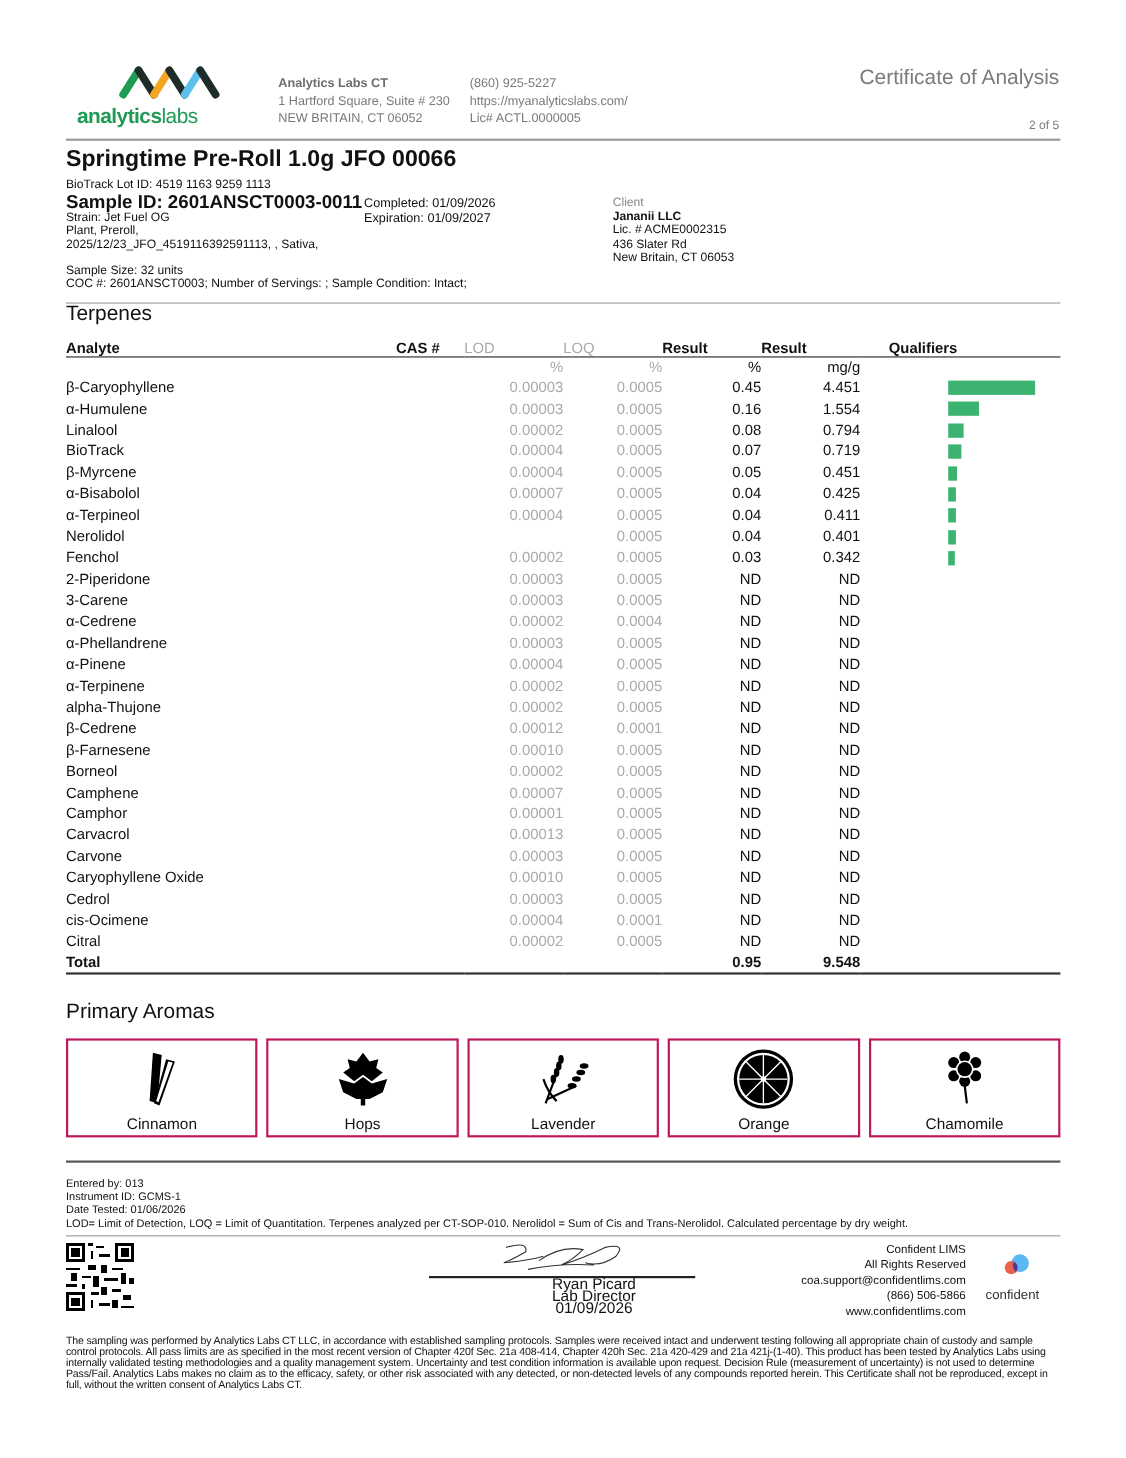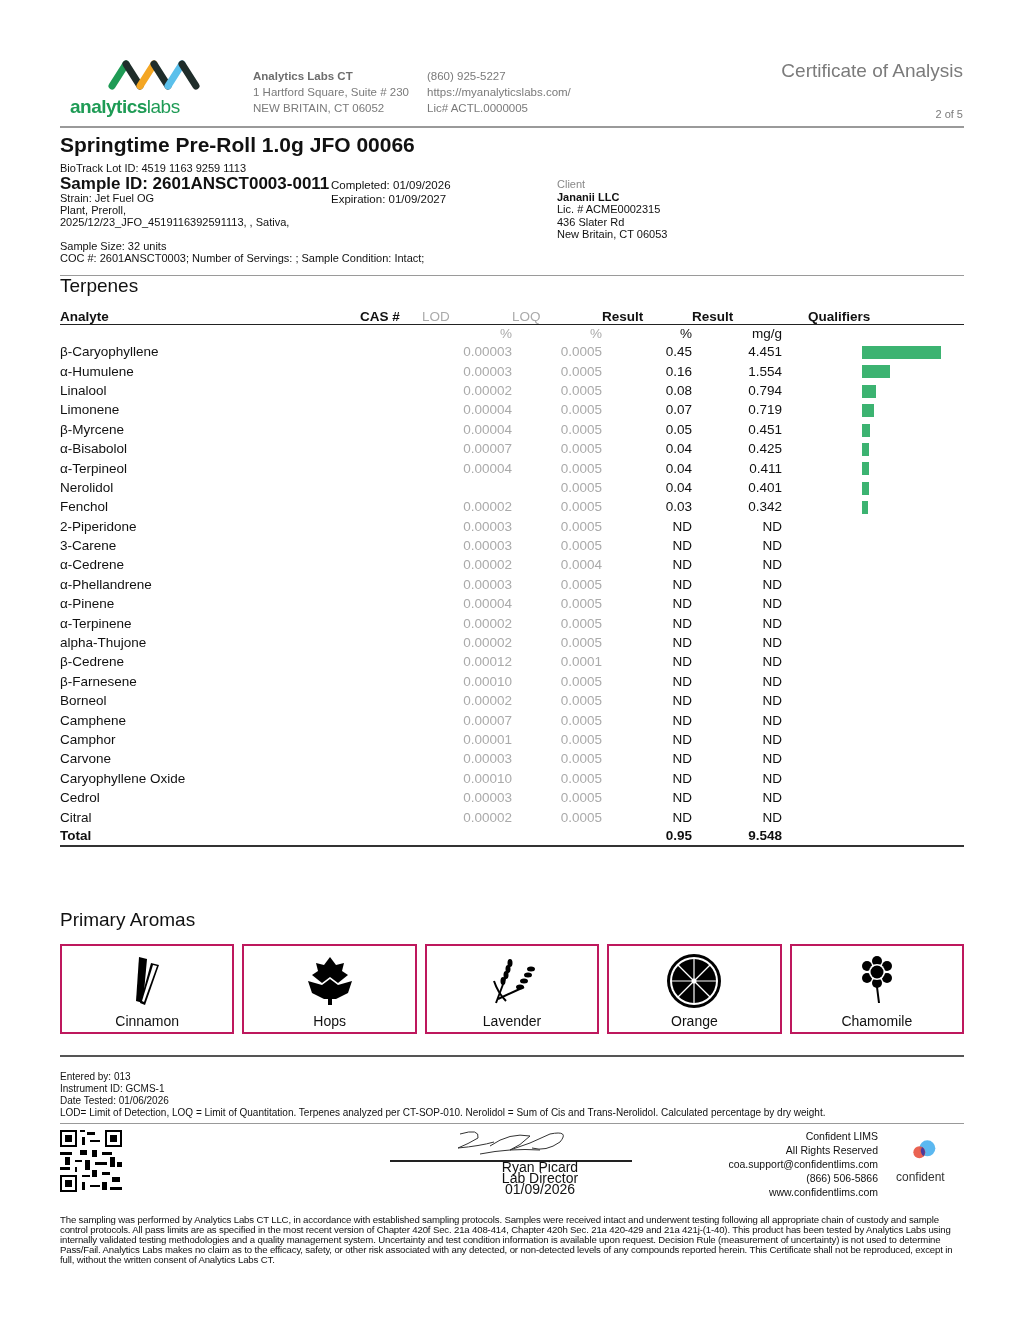--- a/index.html
+++ b/index.html
@@ -174,21 +174,21 @@
         <td class="c-cas"></td>
         <td class="c-lod">0.00002</td>
         <td class="c-loq">0.0005</td>
         <td class="c-pct">0.08</td>
         <td class="c-mg">0.794</td>
         <td class="c-q bar-cell">
           <div class="bar" style="width:14px;left:auto;right:auto;left:80px;background:#3cb371"></div>
         </td>
       </tr>
       <tr>
-        <td class="c-an">Limonene</td>
+        <td class="c-an">BioTrack</td>
         <td class="c-cas"></td>
         <td class="c-lod">0.00004</td>
         <td class="c-loq">0.0005</td>
         <td class="c-pct">0.07</td>
         <td class="c-mg">0.719</td>
         <td class="c-q bar-cell">
           <div class="bar" style="width:12px;left:auto;right:auto;left:80px;background:#3cb371"></div>
         </td>
       </tr>
       <tr>
@@ -348,20 +348,29 @@
       <tr>
         <td class="c-an">Camphor</td>
         <td class="c-cas"></td>
         <td class="c-lod">0.00001</td>
         <td class="c-loq">0.0005</td>
         <td class="c-pct">ND</td>
         <td class="c-mg">ND</td>
         <td class="c-q bar-cell"></td>
       </tr>
       <tr>
+        <td class="c-an">Carvacrol</td>
+        <td class="c-cas"></td>
+        <td class="c-lod">0.00013</td>
+        <td class="c-loq">0.0005</td>
+        <td class="c-pct">ND</td>
+        <td class="c-mg">ND</td>
+        <td class="c-q bar-cell"></td>
+      </tr>
+      <tr>
         <td class="c-an">Carvone</td>
         <td class="c-cas"></td>
         <td class="c-lod">0.00003</td>
         <td class="c-loq">0.0005</td>
         <td class="c-pct">ND</td>
         <td class="c-mg">ND</td>
         <td class="c-q bar-cell"></td>
       </tr>
       <tr>
         <td class="c-an">Caryophyllene Oxide</td>
@@ -370,20 +379,29 @@
         <td class="c-loq">0.0005</td>
         <td class="c-pct">ND</td>
         <td class="c-mg">ND</td>
         <td class="c-q bar-cell"></td>
       </tr>
       <tr>
         <td class="c-an">Cedrol</td>
         <td class="c-cas"></td>
         <td class="c-lod">0.00003</td>
         <td class="c-loq">0.0005</td>
+        <td class="c-pct">ND</td>
+        <td class="c-mg">ND</td>
+        <td class="c-q bar-cell"></td>
+      </tr>
+      <tr>
+        <td class="c-an">cis-Ocimene</td>
+        <td class="c-cas"></td>
+        <td class="c-lod">0.00004</td>
+        <td class="c-loq">0.0001</td>
         <td class="c-pct">ND</td>
         <td class="c-mg">ND</td>
         <td class="c-q bar-cell"></td>
       </tr>
       <tr>
         <td class="c-an">Citral</td>
         <td class="c-cas"></td>
         <td class="c-lod">0.00002</td>
         <td class="c-loq">0.0005</td>
         <td class="c-pct">ND</td>

